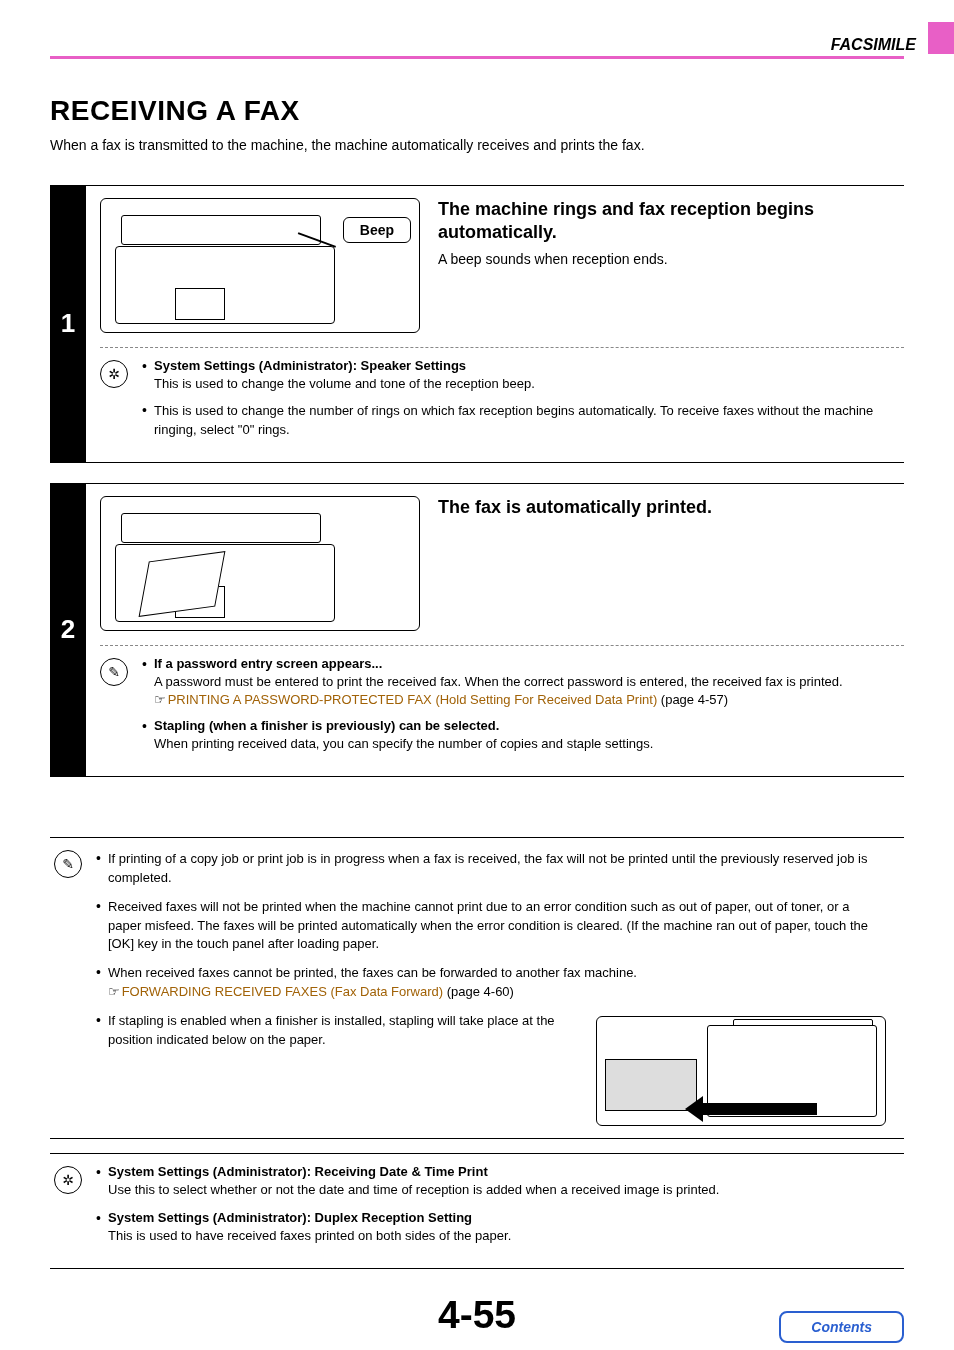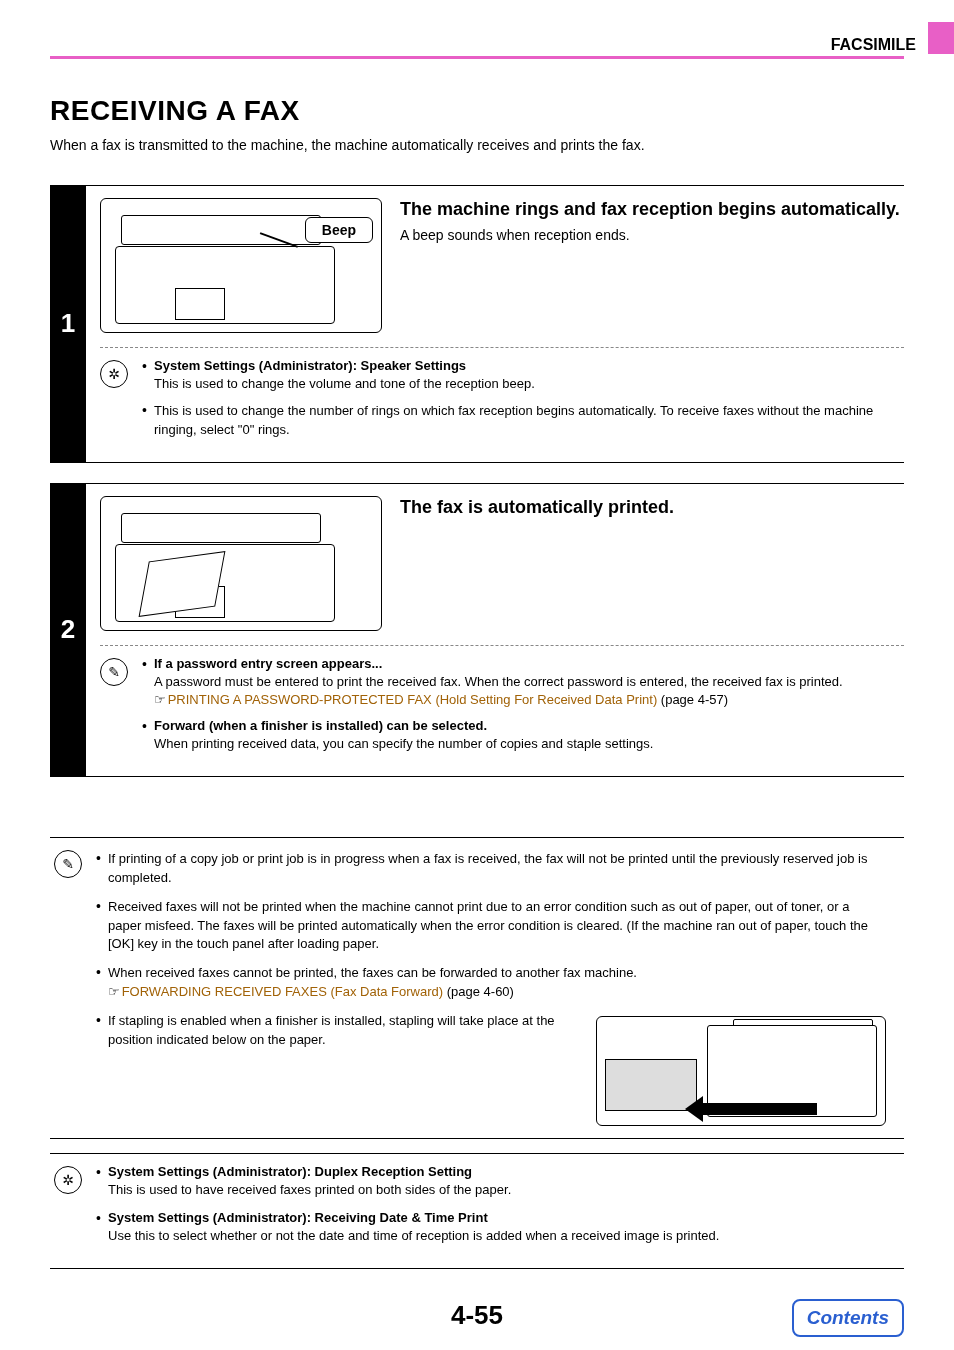--- a/index.html
+++ b/index.html
@@ -16,20 +16,21 @@
     position: relative;
   }
   .header-bar {
     display: flex;
     align-items: flex-end;
     margin-bottom: 2px;
   }
   .header-label {
     margin-left: auto;
     font-weight: bold;
+    font-style: italic;
     font-size: 16px;
     padding-right: 6px;
   }
   .header-tab {
     width: 26px;
     height: 32px;
     background: #e85fc6;
     margin-left: 6px;
     margin-right: -50px;
   }
@@ -70,21 +71,21 @@
     flex: 1;
     padding: 12px 0 14px 14px;
   }
   .step-top {
     display: flex;
     gap: 18px;
     align-items: flex-start;
     padding-bottom: 14px;
   }
   .illus {
-    width: 282px;
+    width: 320px;
     height: 135px;
     border: 1.5px solid #000;
     border-radius: 6px;
     position: relative;
     background: #fff;
     flex-shrink: 0;
   }
   .step-text h2 {
     font-size: 18px;
     font-weight: bold;
@@ -145,35 +146,35 @@
     height: 110px;
     border: 1.5px solid #000;
     border-radius: 6px;
     margin-left: 10px;
     margin-top: 4px;
     position: relative;
     background: #fff;
   }
   .page-number {
     text-align: center;
-    font-size: 26px;
-    font-weight: bold;
-    margin-top: 31px;
+    font-size: 39px;
+    font-weight: bold;
+    margin-top: 24px;
   }
   .contents-btn {
     position: absolute;
     right: 50px;
     bottom: 24px;
     border: 2px solid #2a5fd0;
     border-radius: 8px;
-    padding: 6px 13px;
+    padding: 6px 30px;
     color: #2a5fd0;
     font-weight: bold;
     font-style: italic;
-    font-size: 19px;
+    font-size: 14px;
     background: #fff;
   }
   
   .printer {
     position: absolute;
     left: 14px; top: 10px;
     width: 230px; height: 115px;
   }
   .printer .base {
     position: absolute; left: 0; bottom: 0;
@@ -313,21 +314,21 @@
         <div class="note-list">
           <ul>
             <li>
               <span class="bold">If a password entry screen appears...</span>
               <span class="sub">
                 <span>A password must be entered to print the received fax. When the correct password is entered, the received fax is printed.</span><br>
                 <span class="pointer">☞</span><span class="link">PRINTING A PASSWORD-PROTECTED FAX (Hold Setting For Received Data Print)</span><span> (page 4-57)</span>
               </span>
             </li>
             <li>
-              <span class="bold">Forward (when a finisher is installed) can be selected.</span>
+              <span class="bold">Stapling (when a finisher is previously) can be selected.</span>
               <span class="sub">When printing received data, you can specify the number of copies and staple settings.</span>
             </li>
           </ul>
         </div>
       </div>
     </div>
   </div>
 
   <div class="lower-section">
     <div class="boxed clearfix">
@@ -358,27 +359,27 @@
           </li>
         </ul>
       </div>
     </div>
 
     <div class="boxed">
       <div class="gear-icon">✲</div>
       <div class="note-list">
         <ul>
           <li>
+            <span class="bold">System Settings (Administrator): Receiving Date &amp; Time Print</span>
+            <span class="sub">Use this to select whether or not the date and time of reception is added when a received image is printed.</span>
+          </li>
+          <li>
             <span class="bold">System Settings (Administrator): Duplex Reception Setting</span>
             <span class="sub">This is used to have received faxes printed on both sides of the paper.</span>
           </li>
-          <li>
-            <span class="bold">System Settings (Administrator): Receiving Date &amp; Time Print</span>
-            <span class="sub">Use this to select whether or not the date and time of reception is added when a received image is printed.</span>
-          </li>
         </ul>
       </div>
     </div>
   </div>
 
   <div class="page-number">4-55</div>
   <div class="contents-btn">Contents</div>
 </div>
 
 </body></html>

